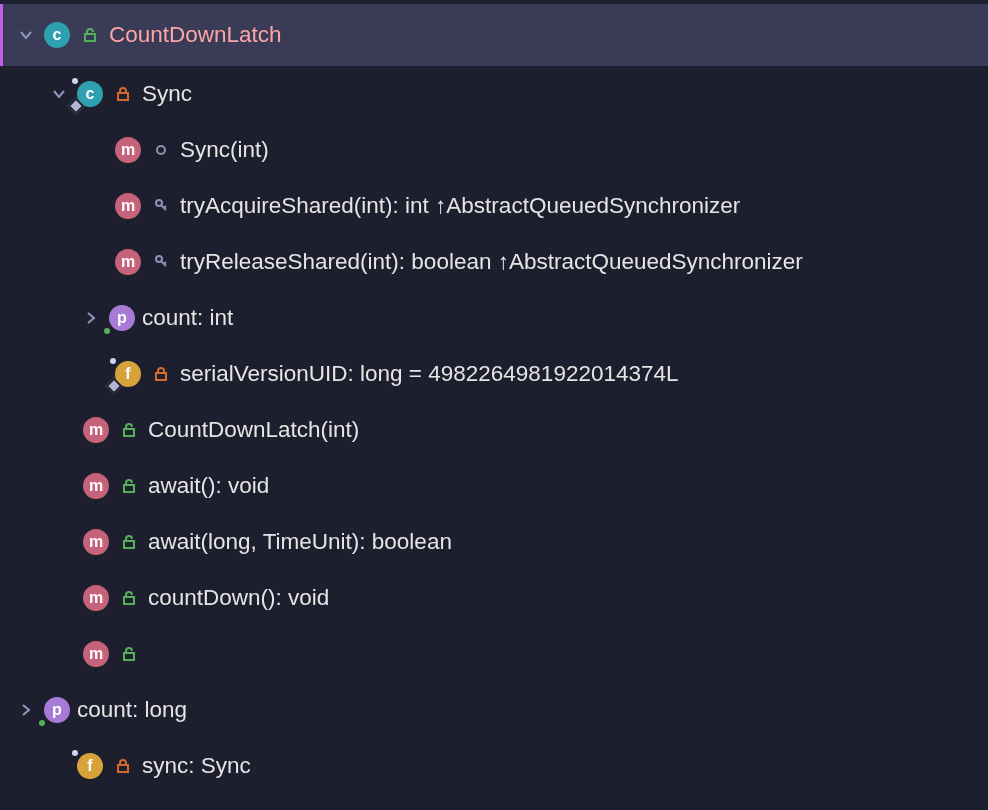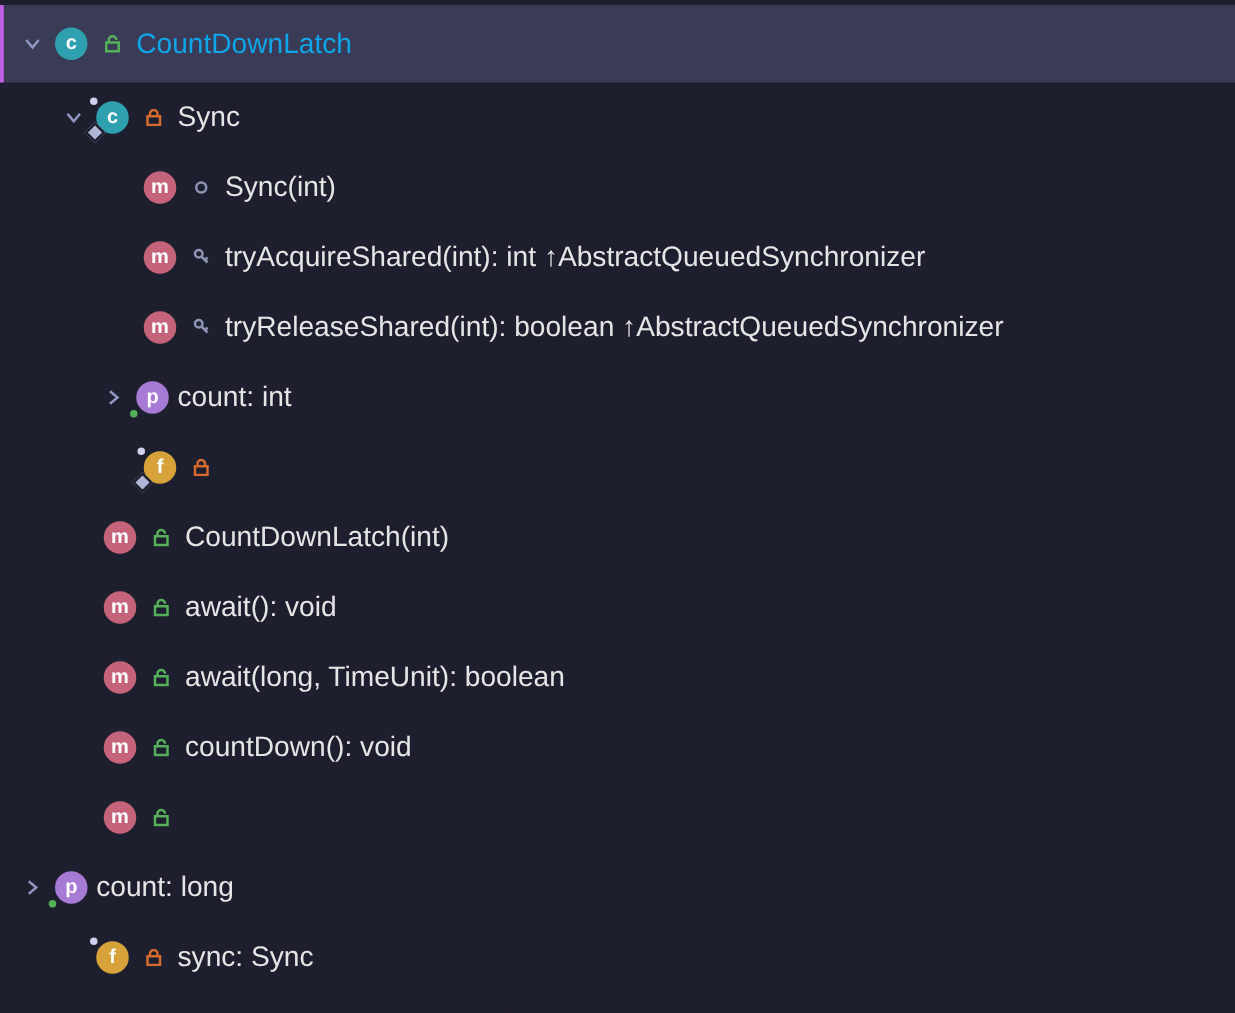--- a/index.html
+++ b/index.html
@@ -92,21 +92,21 @@
   .lock-private { color: #d46b2e; }
   .lock-key { color: #8d93b3; }
   .dot-package {
     width: 10px; height: 10px; border-radius: 50%;
     border: 2px solid #8d93b3;
   }
   .label {
     color: #e5e5e5;
     white-space: nowrap;
   }
-  .header-row .label { color: #0ea5e9; font-weight: 500; }
+  .header-row .label { color: #fca5a5; font-weight: 500; }
   .spacer { width: 22px; flex-shrink: 0; }
 </style>
 </head>
 <body>
 
 <div class="top-bar"></div>
 
 <div class="header-row">
   <span class="chevron">
     <svg width="16" height="16" viewBox="0 0 16 16">
@@ -196,20 +196,21 @@
   <span class="icon-slot">
     <span class="badge field-badge">f</span>
     <span class="final-mark"></span>
     <span class="abstract-mark"></span>
   </span>
   <span class="visibility-slot lock-private">
     <svg width="14" height="14" viewBox="0 0 14 14">
         <path d="M4 6V4a3 3 0 016 0v2M2 6h10v7H2z" fill="none" stroke="currentColor" stroke-width="2"></path>
       </svg>
   </span>
+  <span class="label">serialVersionUID: long = 4982264981922014374L</span>
 </div>
 
 <div class="row indent-2">
   <span class="icon-slot">
     <span class="badge method-badge">m</span>
   </span>
   <span class="visibility-slot lock-public">
     <svg width="16" height="16" viewBox="0 0 16 16">
         <path d="M5 7V5a3 3 0 016 0M3 7h10v7H3z" fill="none" stroke="currentColor" stroke-width="2"></path>
       </svg>

